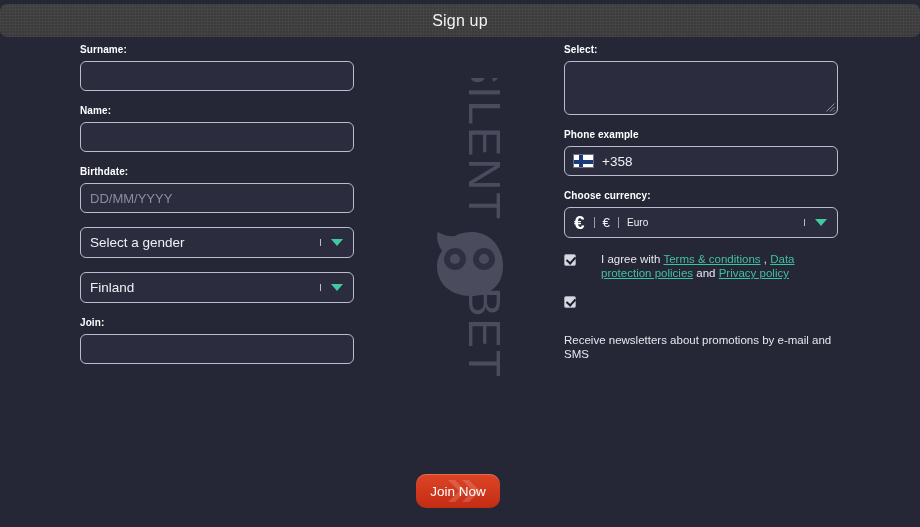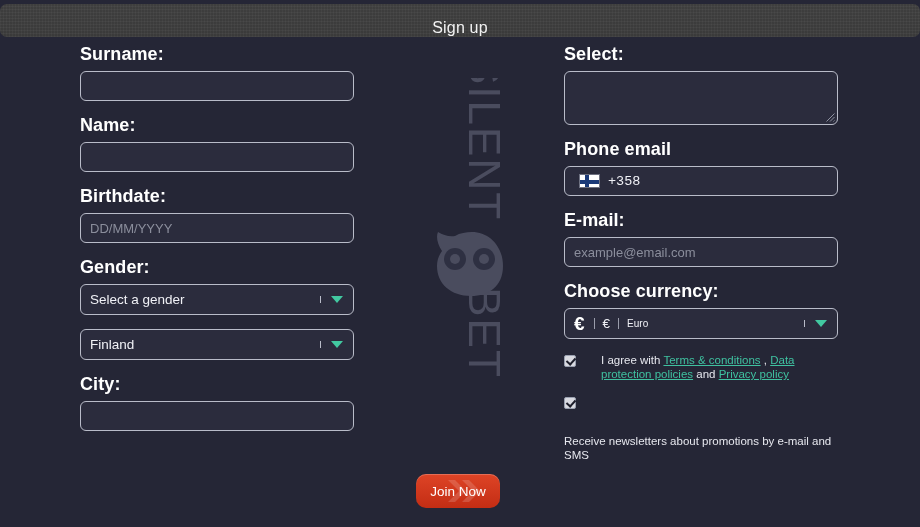--- a/index.html
+++ b/index.html
@@ -19,21 +19,21 @@
   .titlebar {
     position: absolute;
     left: 0; top: 4px;
     width: 920px; height: 33px;
     background:
       repeating-linear-gradient(0deg, rgba(255,255,255,0.035) 0 1px, rgba(0,0,0,0) 1px 3px),
       repeating-linear-gradient(90deg, rgba(255,255,255,0.03) 0 1px, rgba(0,0,0,0) 1px 3px),
       linear-gradient(#3e3e3e, #3a3a3a);
     border-radius: 7px;
     display: flex;
-    align-items: flex-end;
+    align-items: center;
     justify-content: center;
   }
   .titlebar-text {
     color: #f2f2f2;
     font-size: 16px;
     letter-spacing: 0.2px;
   }
 
   
   .watermark {
@@ -46,21 +46,21 @@
 
   
   .col-left  { position: absolute; left: 80px;  top: 44px; width: 274px; }
   .col-right { position: absolute; left: 564px; top: 44px; width: 274px; }
 
   .field { margin-bottom: 14px; }
 
   .label {
     display: block;
     color: #ffffff;
-    font-size: 18px;
+    font-size: 10px;
     font-weight: bold;
     margin-bottom: 6px;
     letter-spacing: 0.1px;
   }
 
   .input, .textarea, .select {
     width: 100%;
     background: #2b2c3d;
     border: 1px solid #b9bcc9;
     border-radius: 6px;
@@ -253,71 +253,66 @@
     <label class="label">Name:</label>
     <input class="input" type="text" value="" style="">
   </div>
 
   <div class="field">
     <label class="label">Birthdate:</label>
     <input class="input" type="text" placeholder="DD/MM/YYYY" style="">
   </div>
 
   <div class="field">
-    <label class="label">Gender:</label>
     <div class="select">
       <span class="select-value">Select a gender</span>
       <span class="select-arrow-box">
         <span class="caret"></span>
       </span>
     </div>
   </div>
 
   <div class="field">
     <div class="select">
       <span class="select-value">Finland</span>
       <span class="select-arrow-box">
         <span class="caret"></span>
       </span>
     </div>
   </div>
 
   <div class="field">
-    <label class="label">City:</label>
+    <label class="label">Join:</label>
     <input class="input" type="text" value="" style="">
   </div>
 
 </div>
 
 <div class="col-right">
 
   <div class="field">
     <label class="label">Select:</label>
     <div class="textarea-wrap">
       <textarea class="textarea" style=""></textarea>
       <svg class="resize-grip" viewBox="0 0 9 9">
         <path d="M8.5,0.5 L0.5,8.5 M8.5,4 L4,8.5 M8.5,7.5 L7.5,8.5" stroke="#9a9dab" stroke-width="0.9" fill="none"></path>
       </svg>
     </div>
   </div>
 
   <div class="field">
-    <label class="label">Phone email</label>
-    <div class="input" style="padding:6px;font-family:Liberation Mono, monospace;">
+    <label class="label">Phone example</label>
+    <div class="input" style="padding:0;">
       <div class="phone-inner">
         <span class="flag-fi"></span>
         <span class="phone-code">+358</span>
       </div>
     </div>
   </div>
 
-  <div class="field">
-    <label class="label">E-mail:</label>
-    <input class="input" type="text" placeholder="example@email.com" style="">
-  </div>
 
 
   <div class="field">
     <label class="label">Choose currency:</label>
     <div class="select">
       <span class="select-value" style="padding:0;">
         <span class="cur-inner">
           <span class="cur-big">€</span>
           <span class="cur-div"></span>
           <span class="cur-sym">€</span>

